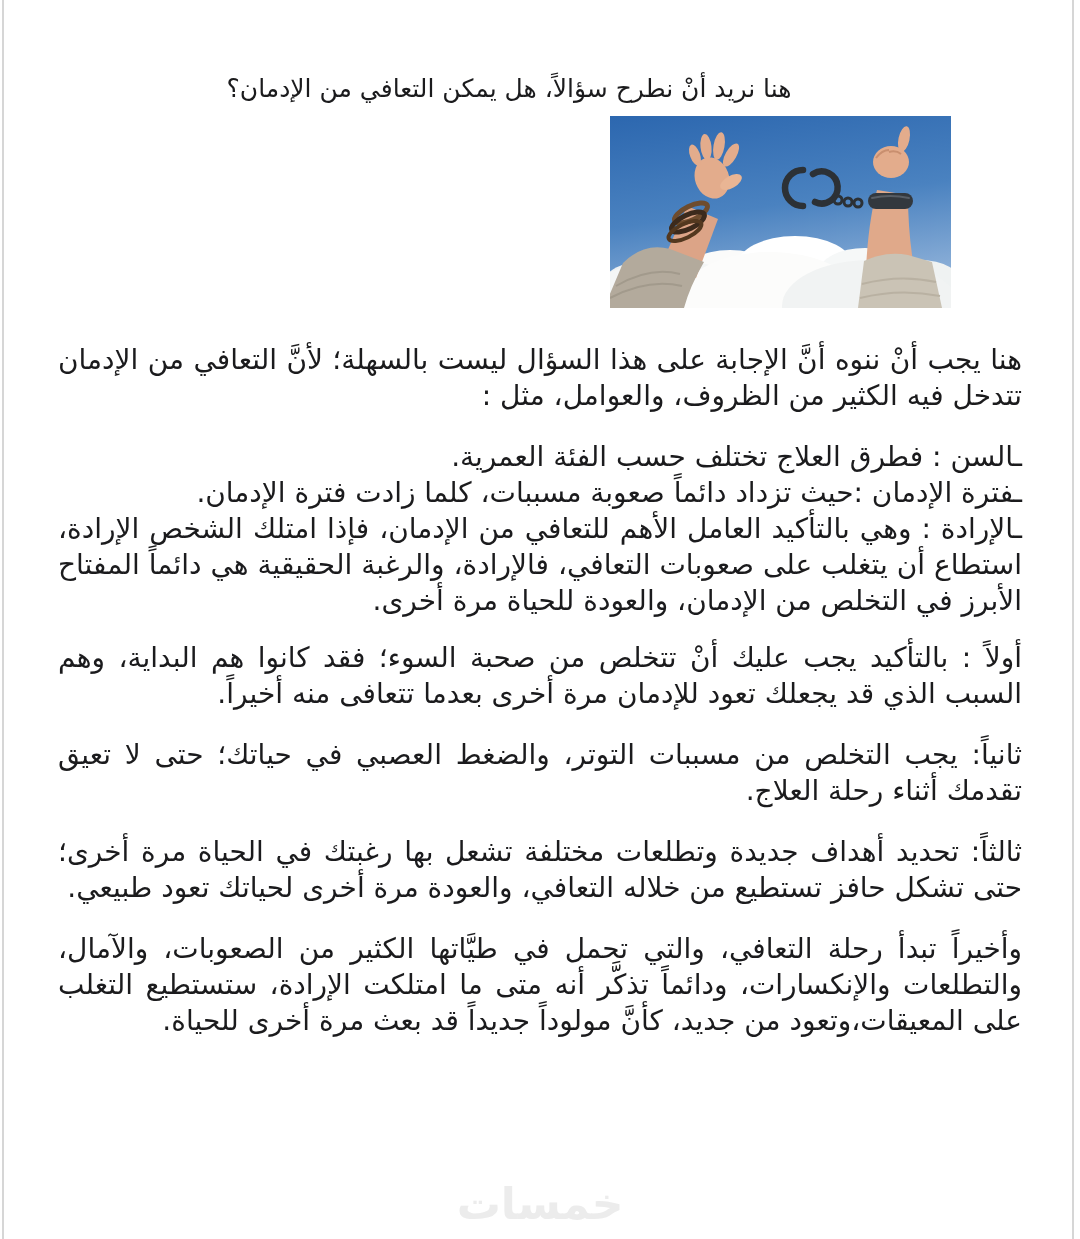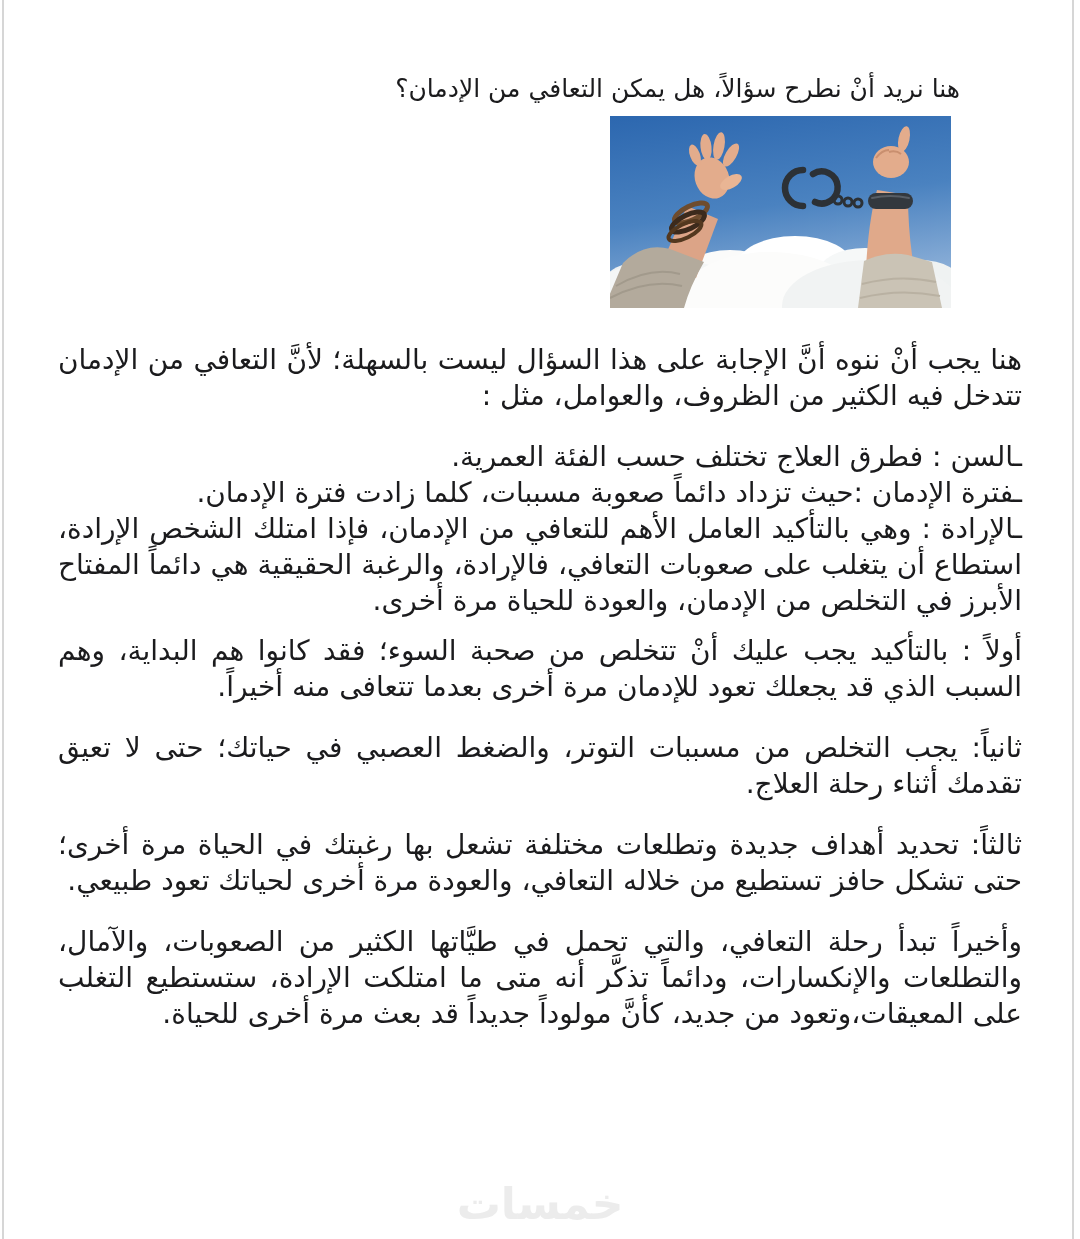--- a/index.html
+++ b/index.html
@@ -21,42 +21,42 @@
   .content {
     position: absolute;
     top: 0; left: 0; right: 0;
     padding: 70px 58px 0 58px;
     direction: rtl;
   }
   .doc-title {
     font-size: 25px;
     font-weight: 400;
     line-height: 38px;
-    text-align: right;
+    text-align: center;
     padding-left: 0;
     padding-right: 62px;
     margin-bottom: 8px;
     white-space: nowrap;
   }
   figure.photo {
     width: 341px; height: 192px;
     margin: 4px 71px 34px auto;   
     overflow: hidden;
     display: block;
   }
   figure.photo svg { display: block; width: 341px; height: 192px; }
 
   .para {
     font-size: 28px;
     line-height: 36px;
     text-align: justify;
     margin-bottom: 25px;
   }
   .para.li { margin-bottom: 0; }
-  .para.li.last-li { margin-bottom: 14px; }
+  .para.li.last-li { margin-bottom: 21px; }
 
   .watermark {
     position: absolute;
     left: 0; right: 0;
     bottom: 10px;
     text-align: center;
     font-size: 44px;
     font-weight: 700;
     color: #ececec;
     letter-spacing: 2px;

